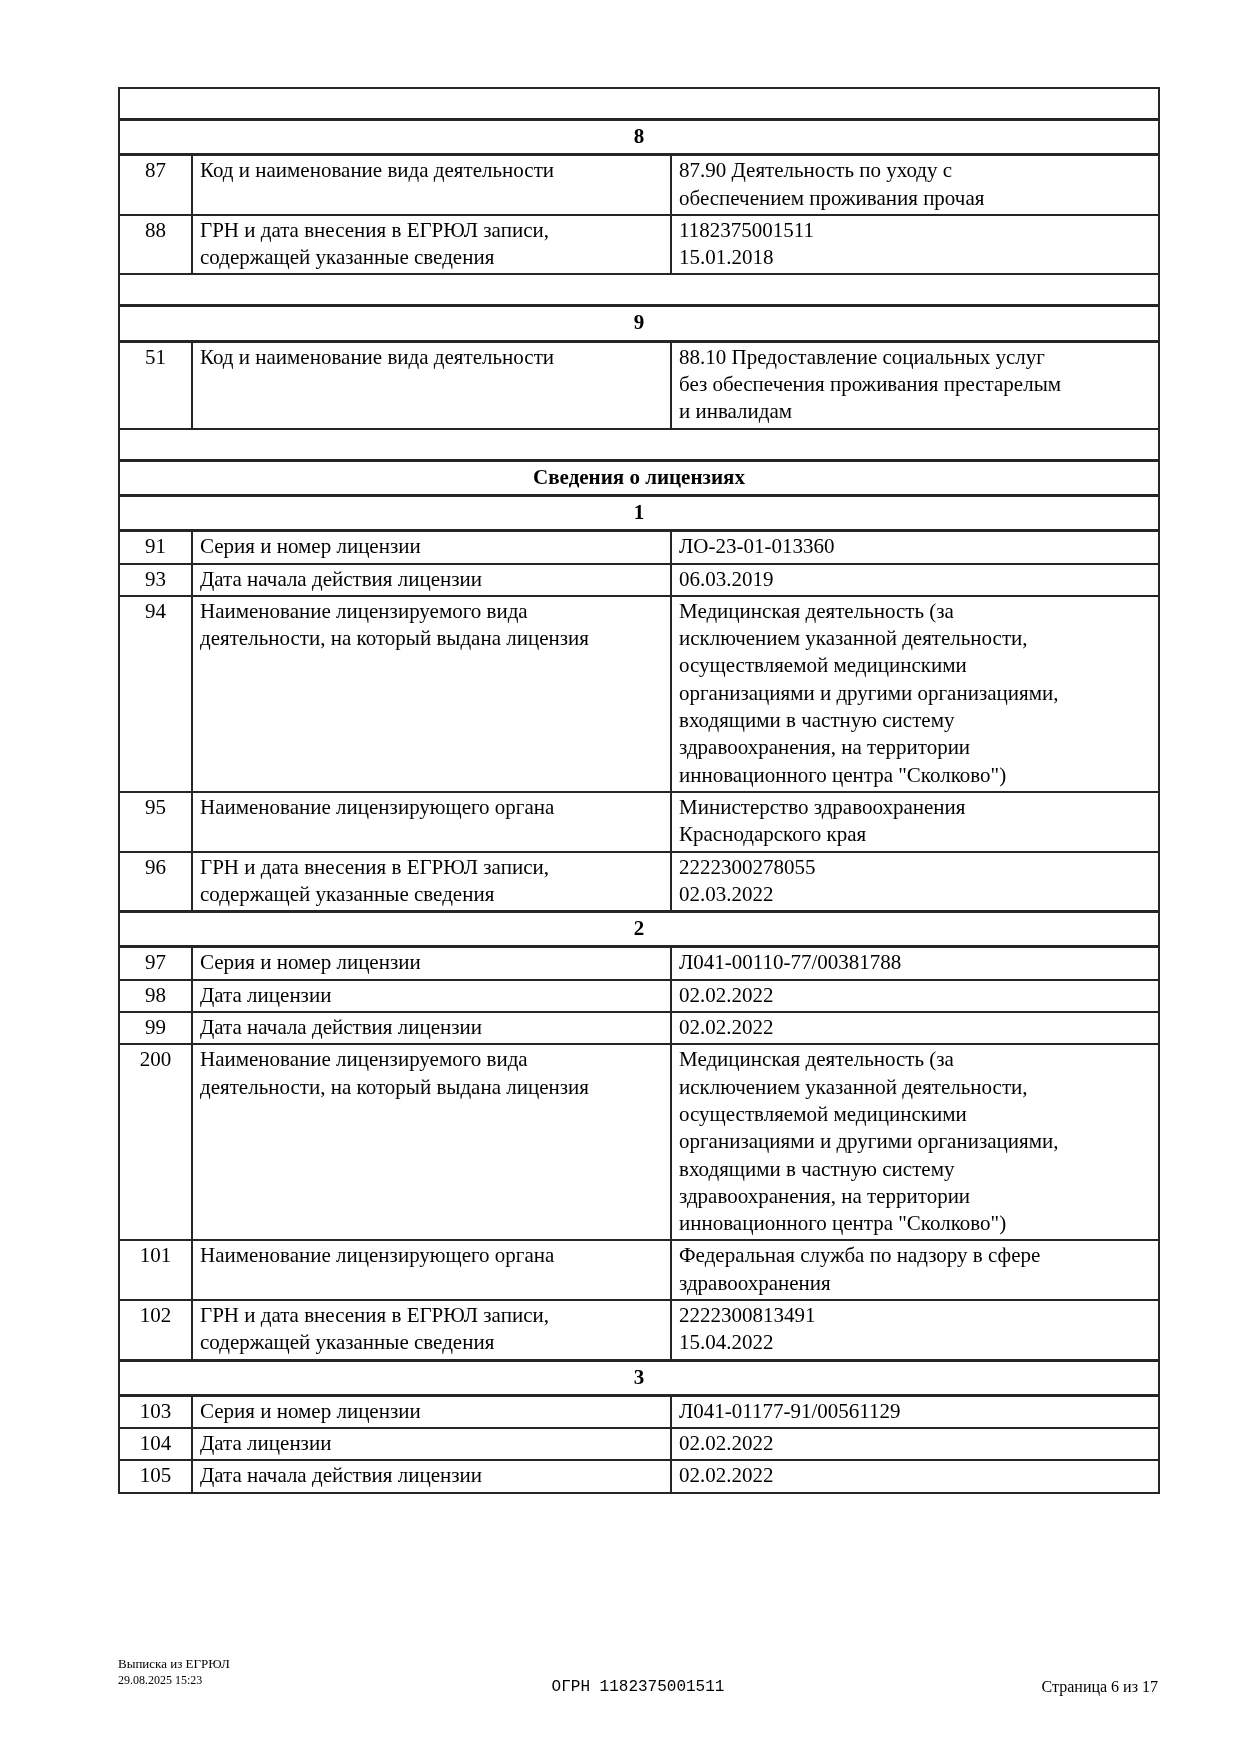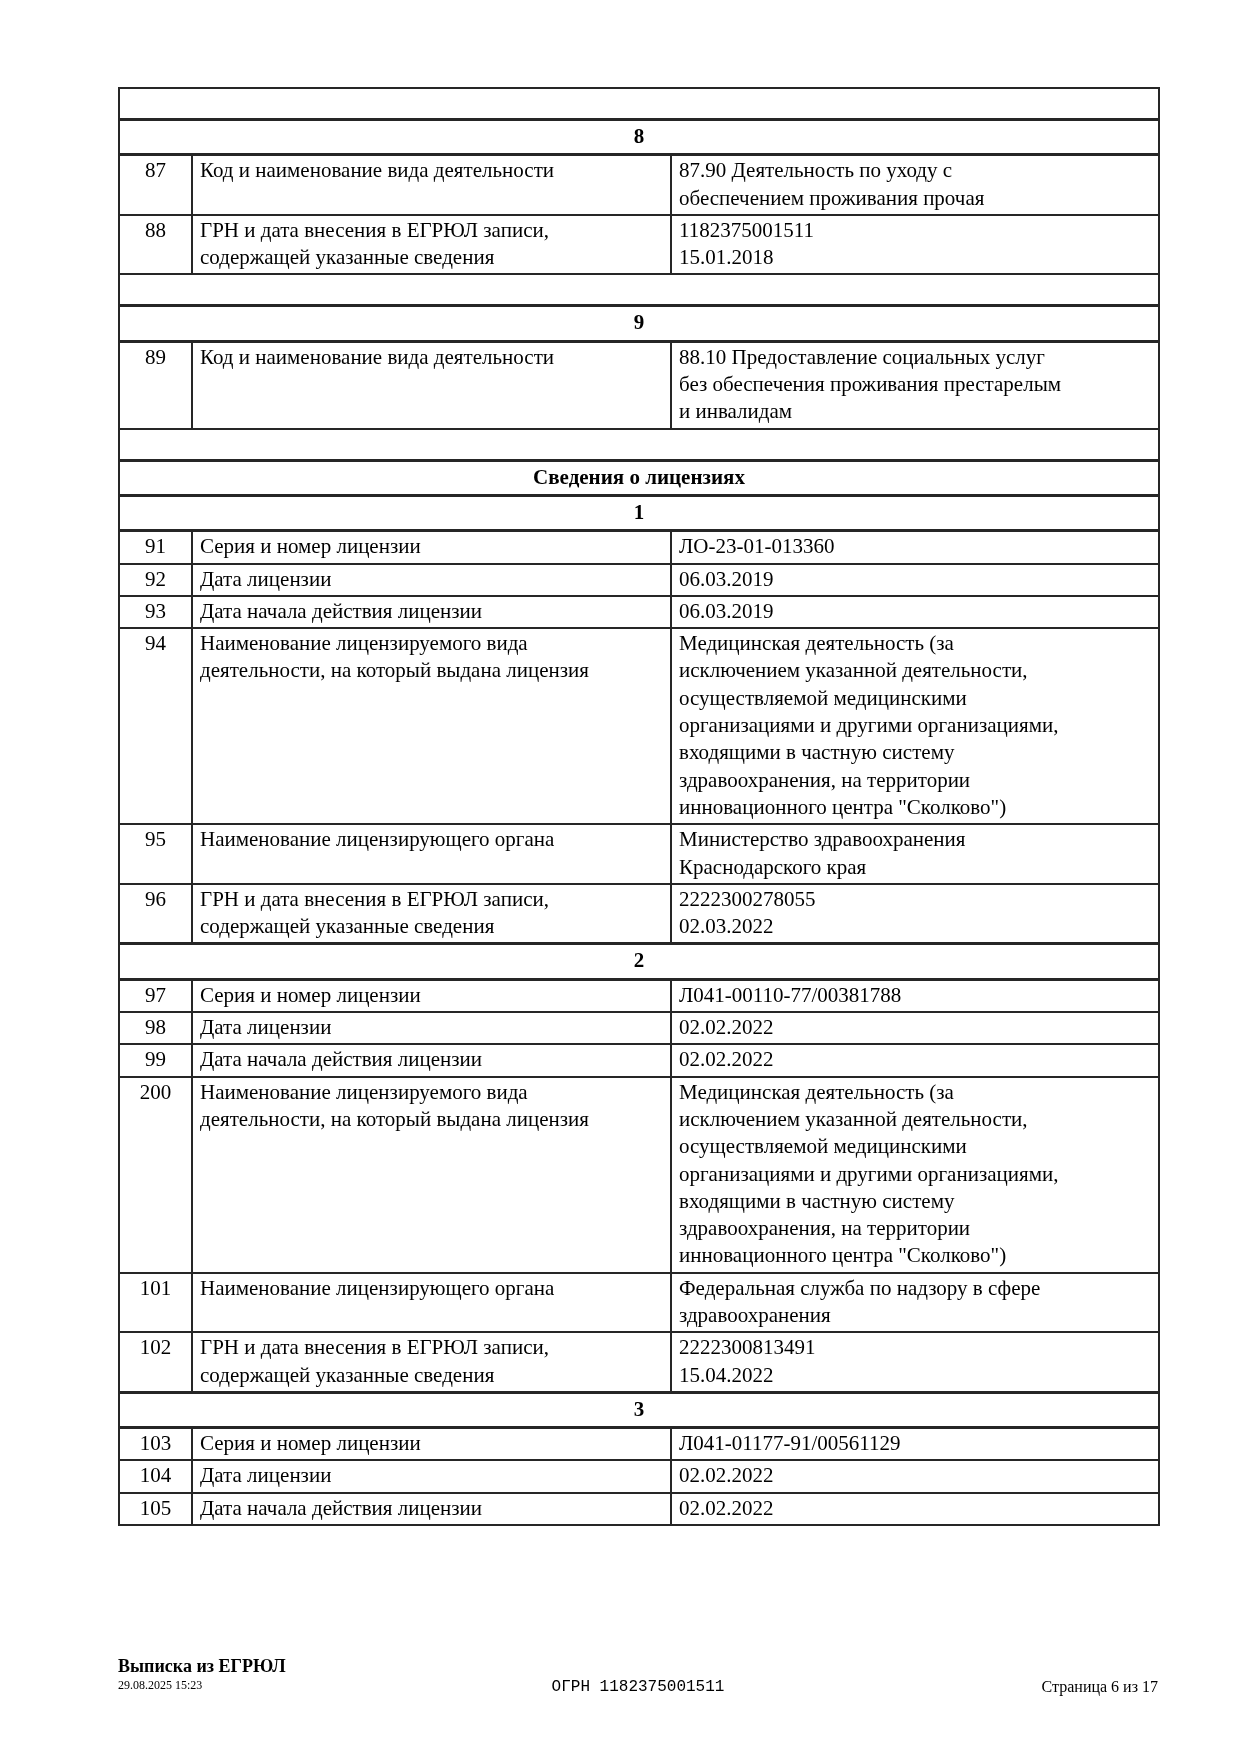--- a/index.html
+++ b/index.html
@@ -57,21 +57,21 @@
     top: 1656px;
     width: 1040px;
     height: 42px;
     font-size: 16px;
   }
   .footer-left {
     position: absolute;
     left: 0;
     top: 0;
   }
-  .footer-left .doc-type { font-weight: bold; font-size: 18px; }
+  .footer-left .doc-type { font-weight: normal; font-size: 13px; }
   .footer-left .gen-date { font-size: 12px; margin-top: 1px; }
   .footer-center {
     position: absolute;
     left: 0;
     width: 100%;
     bottom: 2px;
     text-align: center;
     font-family: Liberation Mono, monospace;
   }
   .footer-right {
@@ -112,44 +112,39 @@
           <td class="value-cell">1182375001511
 15.01.2018</td>
         </tr>
         <tr class="spacer-row">
           <td colspan="3"></td>
         </tr>
         <tr class="section-row">
           <td colspan="3">9</td>
         </tr>
         <tr class="item-row">
-          <td class="num-cell">89</td>
+          <td class="num-cell">51</td>
           <td class="label-cell">Код и наименование вида деятельности</td>
           <td class="value-cell">88.10 Предоставление социальных услуг
 без обеспечения проживания престарелым
 и инвалидам</td>
         </tr>
         <tr class="spacer-row">
           <td colspan="3"></td>
         </tr>
         <tr class="title-row">
           <td colspan="3">Сведения о лицензиях</td>
         </tr>
         <tr class="section-row">
           <td colspan="3">1</td>
         </tr>
         <tr class="item-row">
           <td class="num-cell">91</td>
           <td class="label-cell">Серия и номер лицензии</td>
           <td class="value-cell">ЛО-23-01-013360</td>
-        </tr>
-        <tr class="item-row">
-          <td class="num-cell">92</td>
-          <td class="label-cell">Дата лицензии</td>
-          <td class="value-cell">06.03.2019</td>
         </tr>
         <tr class="item-row">
           <td class="num-cell">93</td>
           <td class="label-cell">Дата начала действия лицензии</td>
           <td class="value-cell">06.03.2019</td>
         </tr>
         <tr class="item-row">
           <td class="num-cell">94</td>
           <td class="label-cell">Наименование лицензируемого вида
 деятельности, на который выдана лицензия</td>

